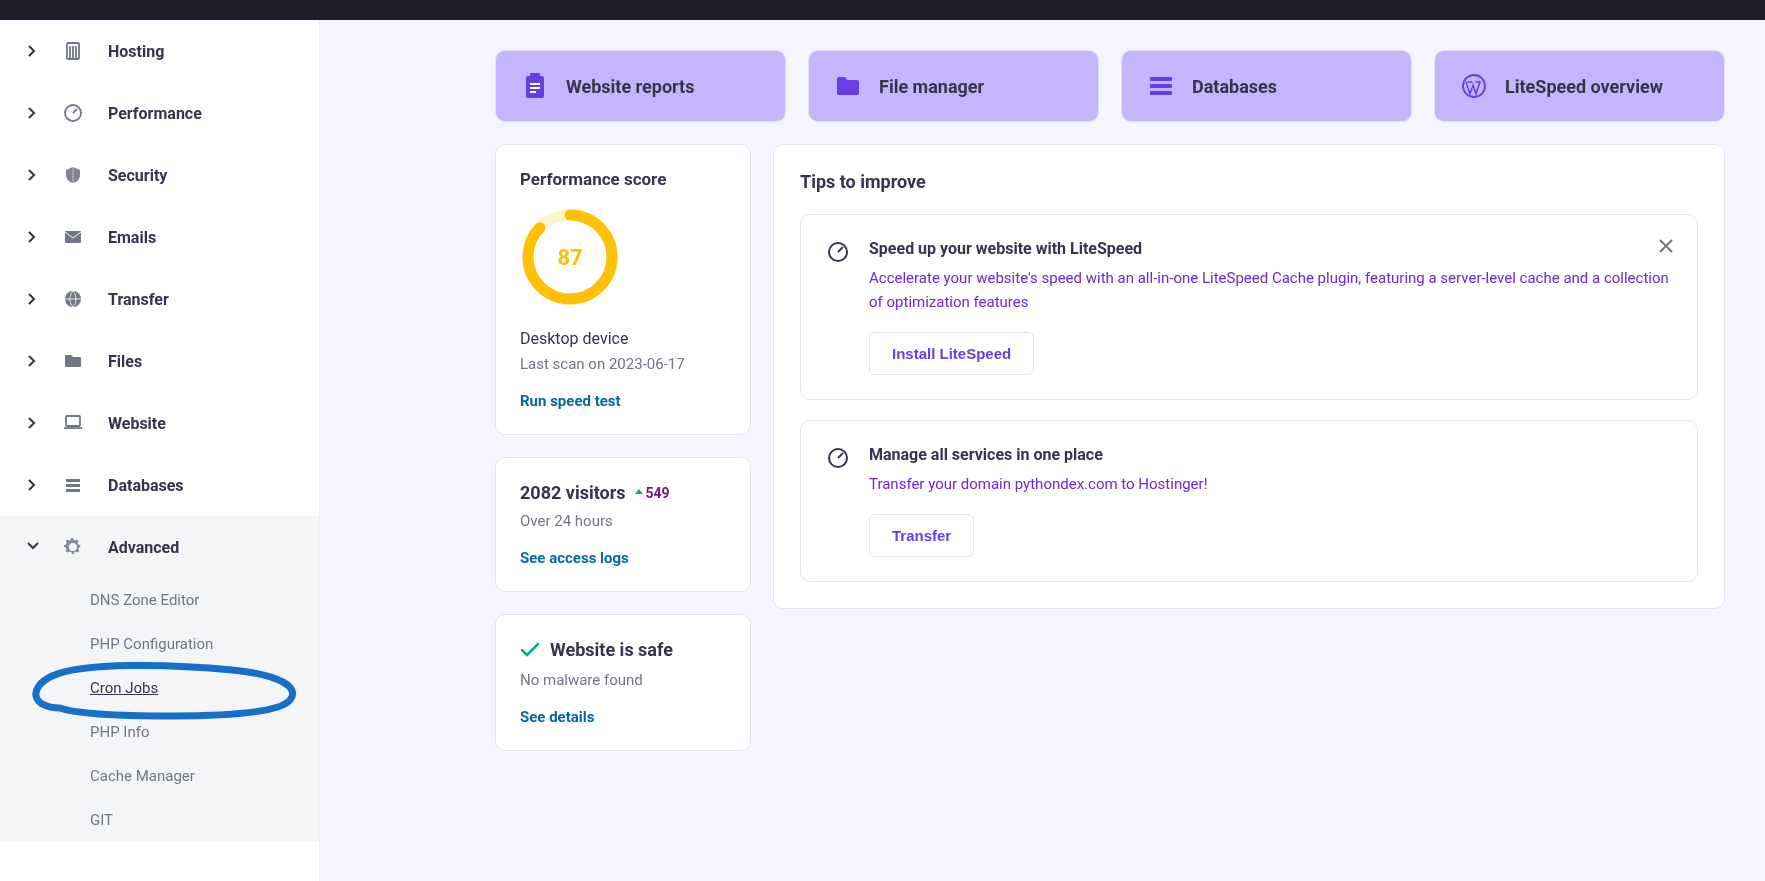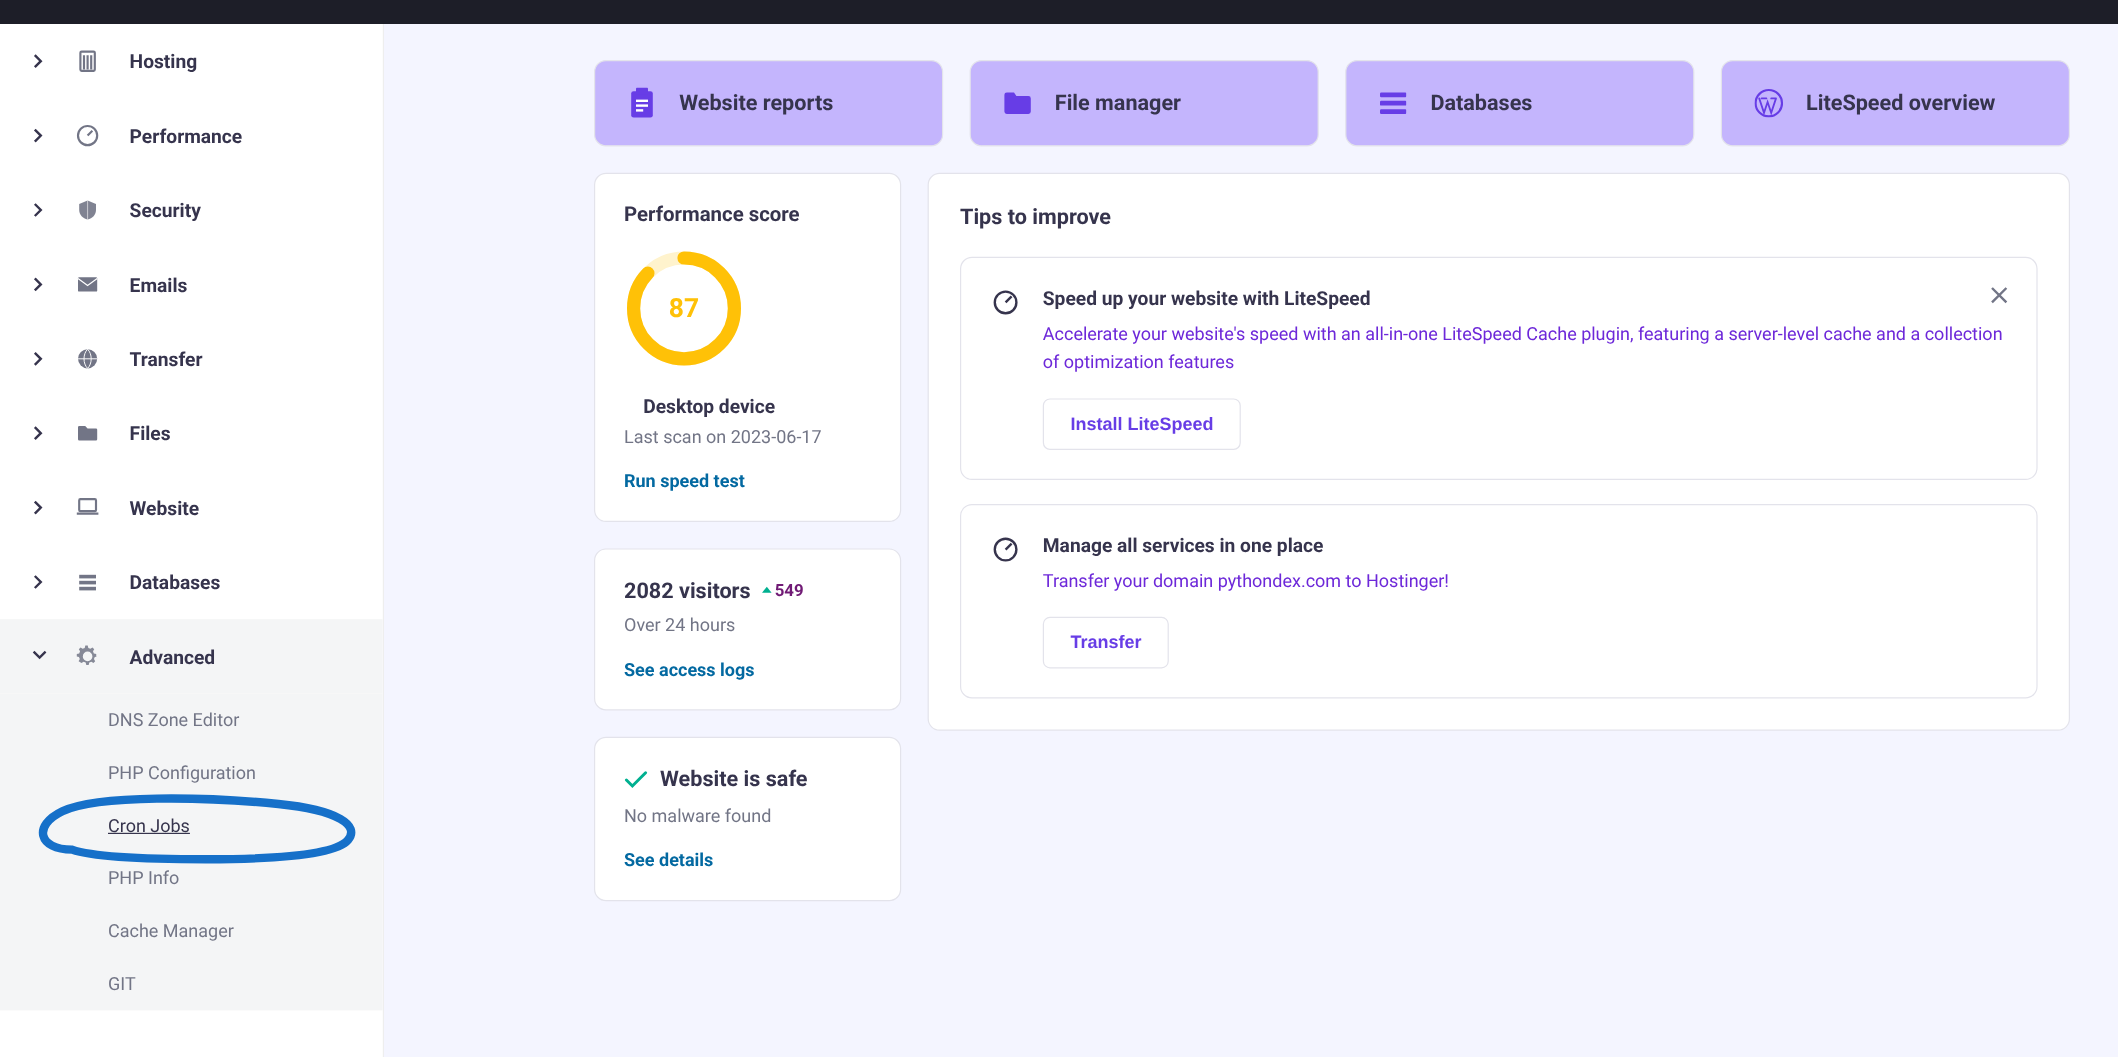--- a/index.html
+++ b/index.html
@@ -242,21 +242,21 @@
       <div class="col-left">
         <div class="panel">
           <h3>Performance score</h3>
           <div class="score-ring">
             <svg width="100" height="100" viewBox="0 0 100 100">
               <circle cx="50" cy="50" r="42" stroke="#fff3cd" stroke-width="11" fill="none"></circle>
               <circle cx="50" cy="50" r="42" stroke="#ffc107" stroke-width="11" fill="none" stroke-dasharray="264" stroke-dashoffset="34" stroke-linecap="round"></circle>
             </svg>
             <div class="score-val">87</div>
           </div>
-          <div style="font-weight:700;font-size:16px;margin-bottom:4px;margin-left:16px;">Desktop device</div>
+          <div style="font-weight:400;font-size:16px;margin-bottom:4px;">Desktop device</div>
           <div class="muted">Last scan on 2023-06-17</div>
           <span class="link">Run speed test</span>
         </div>
 
         <div class="panel">
           <div class="visitors-line">
             <span>2082 visitors</span>
             <span class="delta">
               <svg width="10" height="10" viewBox="0 0 10 10">
                   <path d="M5 1l4 5H1z" fill="#00b090"></path>

